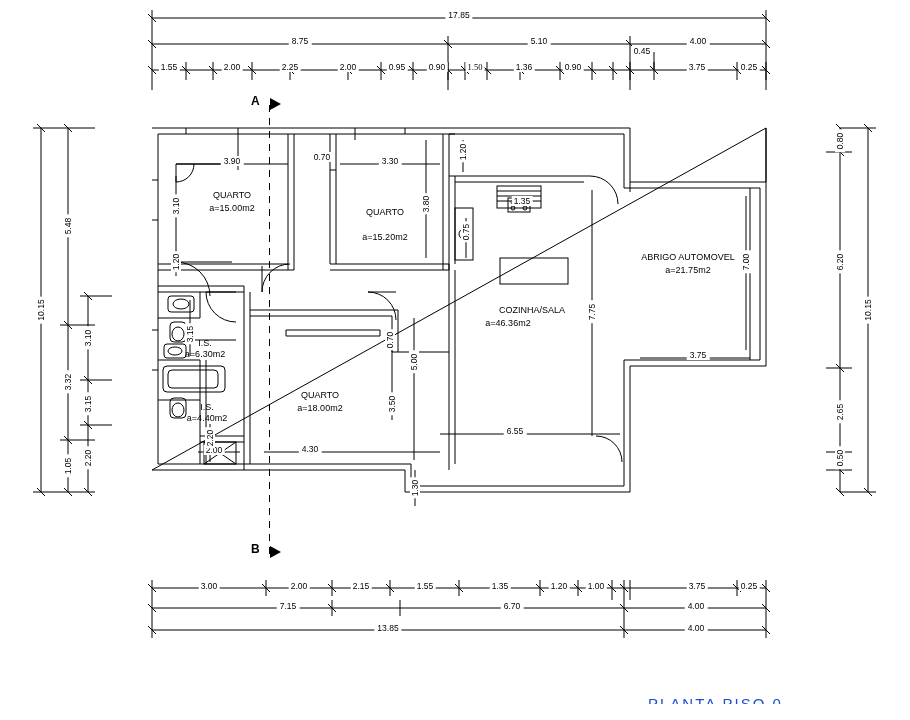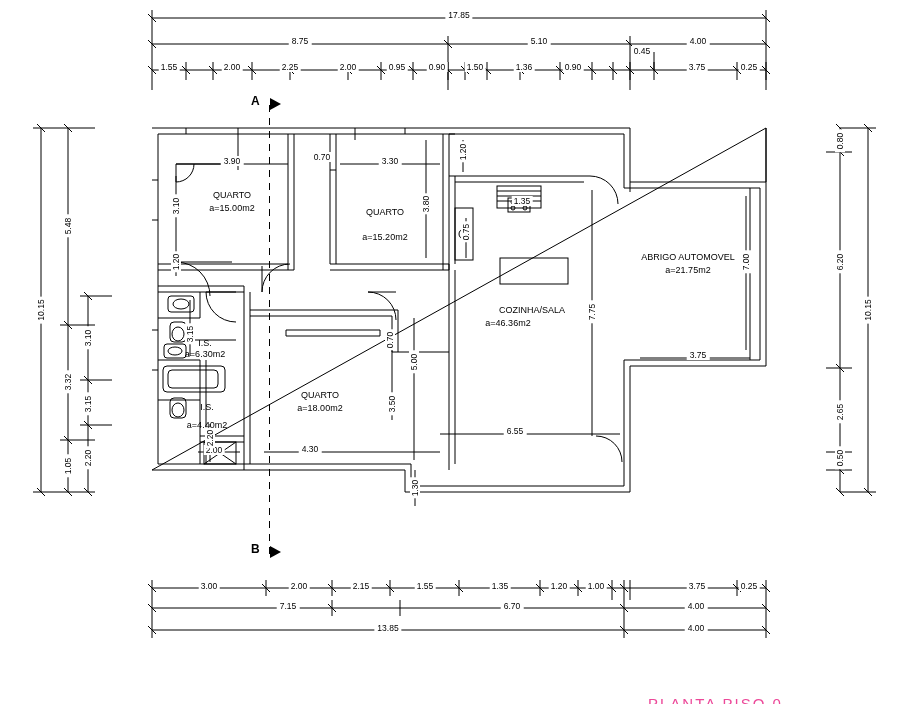--- a/index.html
+++ b/index.html
@@ -34,21 +34,21 @@
     letter-spacing: 0px;
   }
   .roomtxt {
     font-size: 9px;
     text-align: left;
   }
   .title {
     position: absolute;
     font-size: 15px;
     letter-spacing: 2px;
-    color: #ec4899;
+    color: #1d4ed8;
   }
   .arrowlabel {
     position: absolute;
     font-size: 12px;
     font-weight: bold;
   }
   .tri {
     position: absolute;
     width: 0; height: 0;
     border-top: 6px solid transparent;
@@ -359,21 +359,21 @@
   <div class="txt dimtxt c" style="left:539px; top:36px; background:#fff; padding:0 3px;">5.10</div>
   <div class="txt dimtxt c" style="left:698px; top:36px; background:#fff; padding:0 3px;">4.00</div>
   <div class="txt dimtxt c" style="left:642px; top:46px; background:#fff; padding:0 2px;">0.45</div>
 
   <div class="txt dimtxt c" style="left:169px; top:62px; background:#fff; padding:0 2px;">1.55</div>
   <div class="txt dimtxt c" style="left:232px; top:62px; background:#fff; padding:0 2px;">2.00</div>
   <div class="txt dimtxt c" style="left:290px; top:62px; background:#fff; padding:0 2px;">2.25</div>
   <div class="txt dimtxt c" style="left:348px; top:62px; background:#fff; padding:0 2px;">2.00</div>
   <div class="txt dimtxt c" style="left:397px; top:62px; background:#fff; padding:0 2px;">0.95</div>
   <div class="txt dimtxt c" style="left:437px; top:62px; background:#fff; padding:0 2px;">0.90</div>
-  <div class="txt dimtxt c" style="left:475px; top:62px; background:#fff; padding:0 2px;">1.50</div>
+  <div class="txt dimtxt c" style="left:475px; top:62px; background:#fff; padding:0 2px;font-family:Liberation Serif, serif;">1.50</div>
   <div class="txt dimtxt c" style="left:524px; top:62px; background:#fff; padding:0 2px;">1.36</div>
   <div class="txt dimtxt c" style="left:573px; top:62px; background:#fff; padding:0 2px;">0.90</div>
   <div class="txt dimtxt c" style="left:697px; top:62px; background:#fff; padding:0 2px;">3.75</div>
   <div class="txt dimtxt c" style="left:749px; top:62px; background:#fff; padding:0 2px;">0.25</div>
 
   <div class="txt dimtxt rot-c" style="left:41px; top:310px; background:#fff; padding:0 3px;">10.15</div>
   <div class="txt dimtxt rot-c" style="left:68px; top:226px; background:#fff; padding:0 3px;">5.48</div>
   <div class="txt dimtxt rot-c" style="left:68px; top:382px; background:#fff; padding:0 3px;">3.32</div>
   <div class="txt dimtxt rot-c" style="left:68px; top:466px; background:#fff; padding:0 3px;">1.05</div>
   <div class="txt dimtxt rot-c" style="left:88px; top:338px; background:#fff; padding:0 3px;">3.10</div>
@@ -434,21 +434,21 @@
   <div class="txt roomtxt c" style="left:320px; top:390px;">QUARTO</div>
   <div class="txt roomtxt c" style="left:320px; top:403px;">a=18.00m2</div>
 
   <div class="txt roomtxt c" style="left:532px; top:305px;">COZINHA/SALA</div>
   <div class="txt roomtxt c" style="left:508px; top:318px;">a=46.36m2</div>
 
   <div class="txt roomtxt c" style="left:205px; top:338px;">I.S.</div>
   <div class="txt roomtxt c" style="left:205px; top:349px;">a=6.30m2</div>
 
   <div class="txt roomtxt c" style="left:207px; top:402px;">I.S.</div>
-  <div class="txt roomtxt c" style="left:207px; top:413px;margin-top:7px;">a=4.40m2</div>
+  <div class="txt roomtxt c" style="left:207px; top:413px;">a=4.40m2</div>
 
   <div class="txt roomtxt c" style="left:688px; top:252px;">ABRIGO  AUTOMOVEL</div>
   <div class="txt roomtxt c" style="left:688px; top:265px;">a=21.75m2</div>
 
   <div class="dash" style="left:269px; top:105px; height:452px;"></div>
   <div class="arrowlabel" style="left:251px; top:94px;">A</div>
   <div class="tri" style="left:270px; top:98px;"></div>
   <div class="arrowlabel" style="left:251px; top:542px;">B</div>
   <div class="tri" style="left:270px; top:546px; border-left:11px solid #000;"></div>
 

